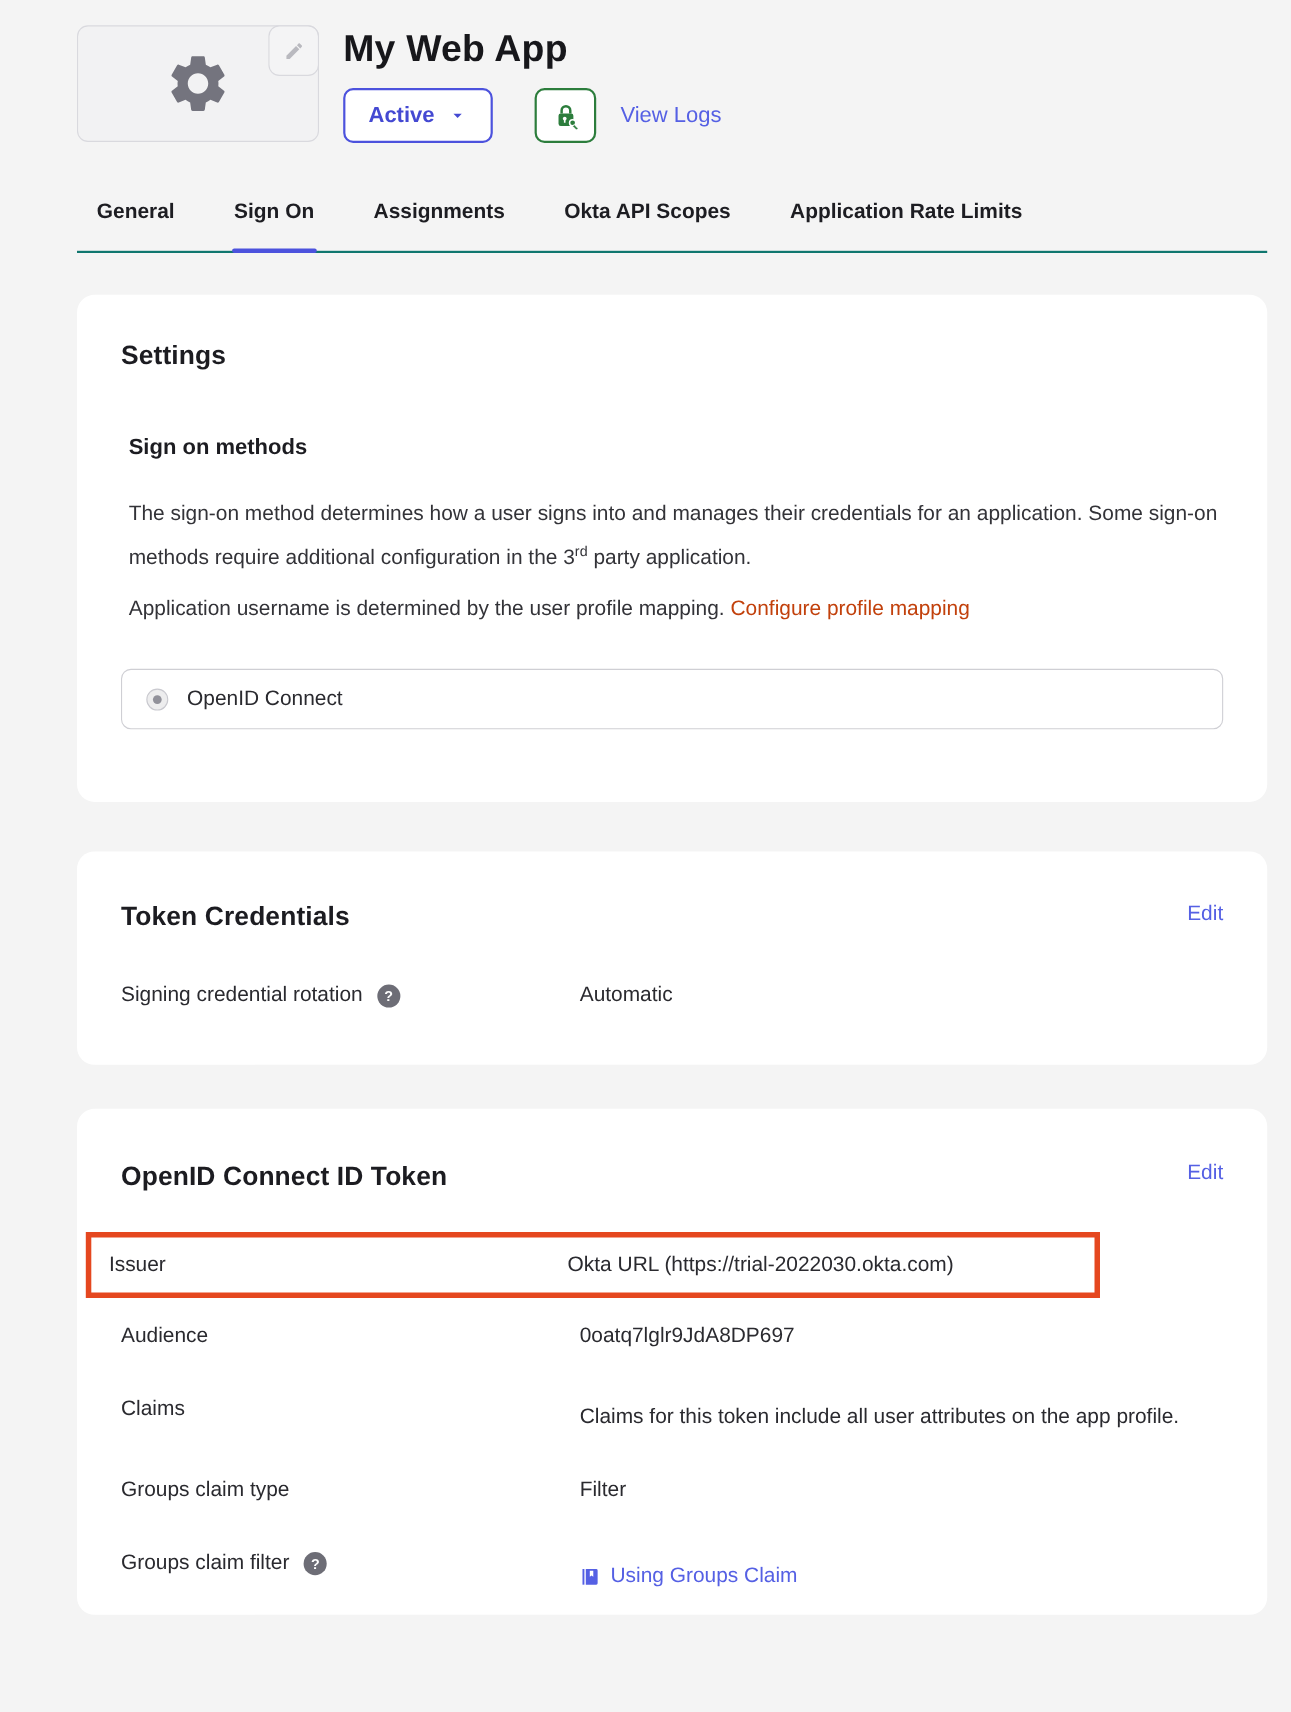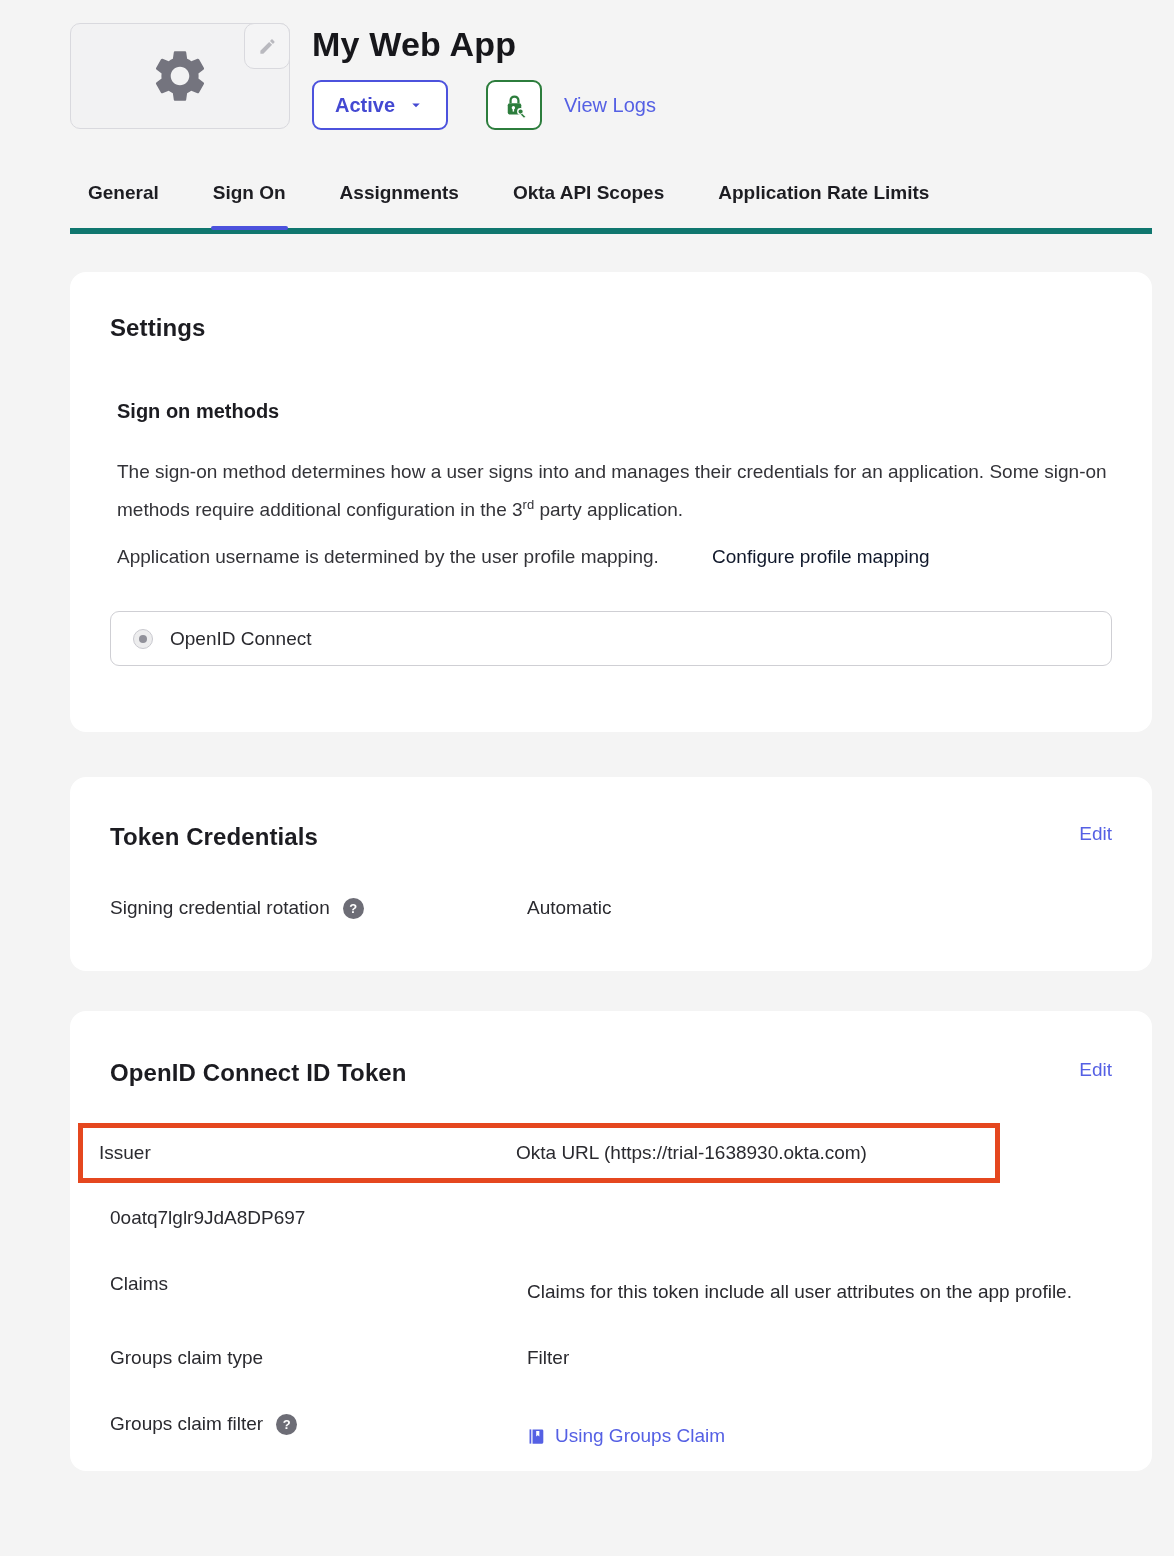--- a/index.html
+++ b/index.html
@@ -38,21 +38,21 @@
     width: 56px; height: 50px; margin-left: 38px;
     background: #fff; border: 2px solid #2c7d3c; border-radius: 9px;
     display: flex; align-items: center; justify-content: center; cursor: pointer;
   }
   .view-logs { margin-left: 22px; font-size: 20px; color: #5560e4; text-decoration: none; cursor: pointer; }
 
   
   .tabs {
     display: flex; gap: 54px;
     margin: 52px 0 0 70px; width: 1082px; padding-left: 18px;
-    border-bottom: 6px solid #0f766e;
+    border-bottom: 2px solid #0f766e;
   }
   .tab {
     position: relative; padding-bottom: 24px;
     font-size: 19px; font-weight: 700; color: #1d1d22; cursor: pointer; white-space: nowrap;
   }
   .tab-underline { display: none; }
   .tab.active .tab-underline {
     display: block; position: absolute; left: -2px; right: -2px; bottom: -2px;
     height: 4px; background: #4c52dd; border-radius: 3px;
   }
@@ -61,21 +61,21 @@
   .card { width: 1082px; margin-left: 70px; background: #fff; border-radius: 16px; }
   .card-title { margin: 0; font-size: 24px; font-weight: 700; color: #1c1c21; letter-spacing: .1px; }
   .card-head { display: flex; justify-content: space-between; align-items: flex-start; }
   .edit-link { font-size: 19px; color: #5560e4; text-decoration: none; cursor: pointer; }
 
   .card-settings { margin-top: 38px; padding: 42px 40px 66px; }
   .section-title { margin: 58px 0 0 7px; font-size: 20px; font-weight: 700; color: #1c1c21; }
   .desc { margin: 32px 0 0 7px; max-width: 1005px; font-size: 19px; line-height: 33px; color: #333338; }
   .desc sup { font-size: 13px; }
   .desc-2 { margin-top: 14px; }
-  .inline-link { color: #0f172a; text-decoration: none; cursor: pointer; margin-left: 48px; }
+  .inline-link { color: #c2410c; text-decoration: none; cursor: pointer; }
   .method-box {
     margin-top: 38px; height: 55px;
     border: 1px solid #cfcfd4; border-radius: 9px;
     display: flex; align-items: center; padding: 0 20px;
   }
   .radio {
     width: 20px; height: 20px; border-radius: 50%;
     background: #ededee; border: 1px solid #c9c9cf;
     position: relative; margin: 0 17px 0 2px; flex: 0 0 auto;
   }
@@ -209,25 +209,28 @@
   <div class="card-head">
     <h2 class="card-title">OpenID Connect ID Token</h2>
     <a class="edit-link">Edit</a>
   </div>
 
   <div class="highlight-row">
     <div class="row" style="width:100%">
       <div class="row-label">
         <span>Issuer</span>
       </div>
-      <div class="row-value">Okta URL (https://trial-1638930.okta.com)</div>
+      <div class="row-value">Okta URL (https://trial-2022030.okta.com)</div>
     </div>
   </div>
 
   <div class="row row-audience">
+    <div class="row-label">
+      <span>Audience</span>
+    </div>
     <div class="row-value">0oatq7lglr9JdA8DP697</div>
   </div>
 
   <div class="row row-claims">
     <div class="row-label">
       <span>Claims</span>
     </div>
     <div class="row-value claims-value">Claims for this token include all user attributes on the app profile.</div>
   </div>
 

